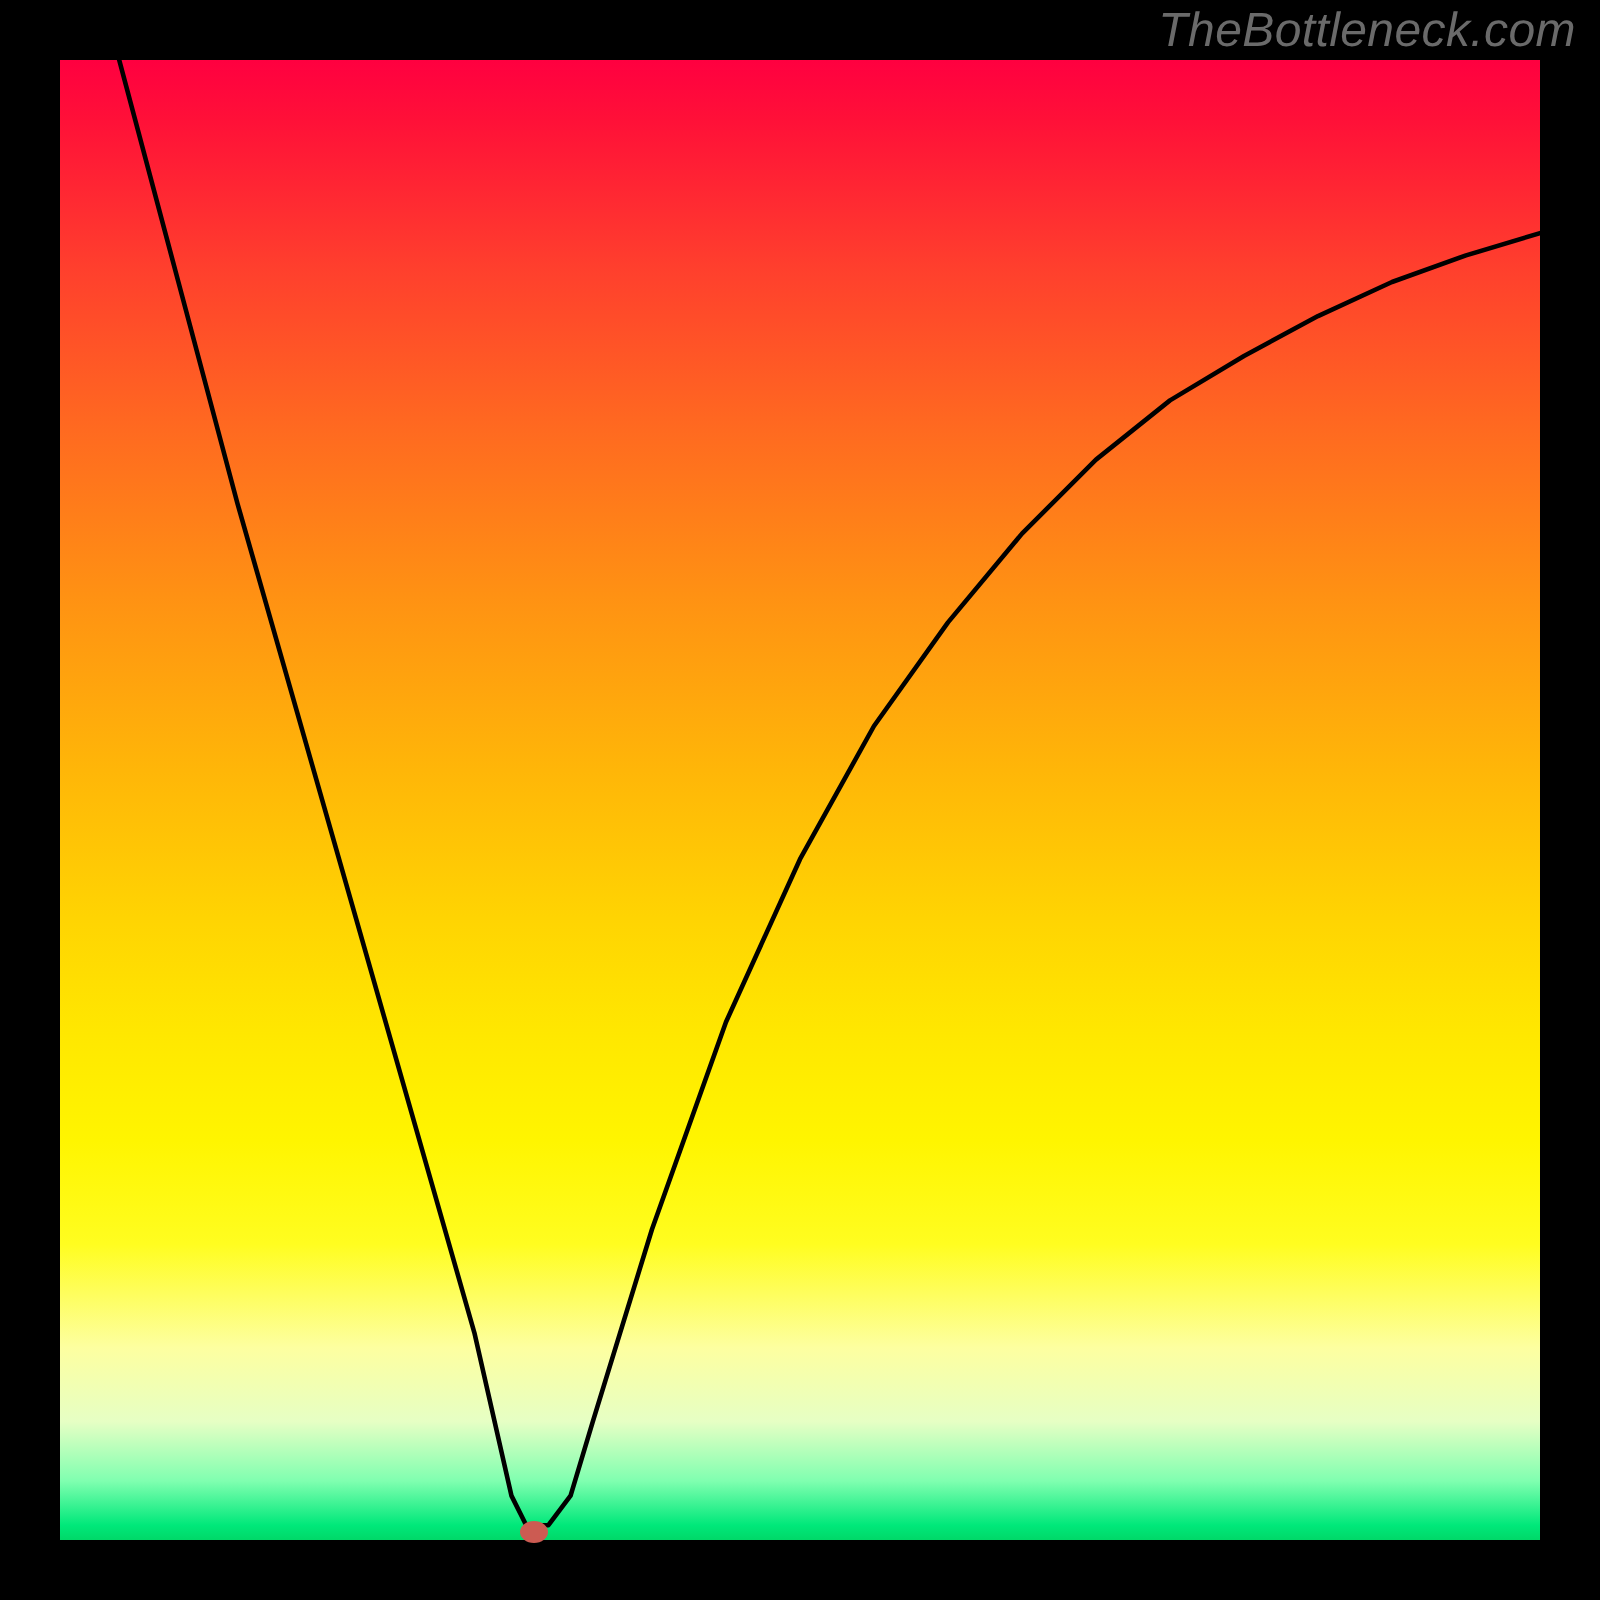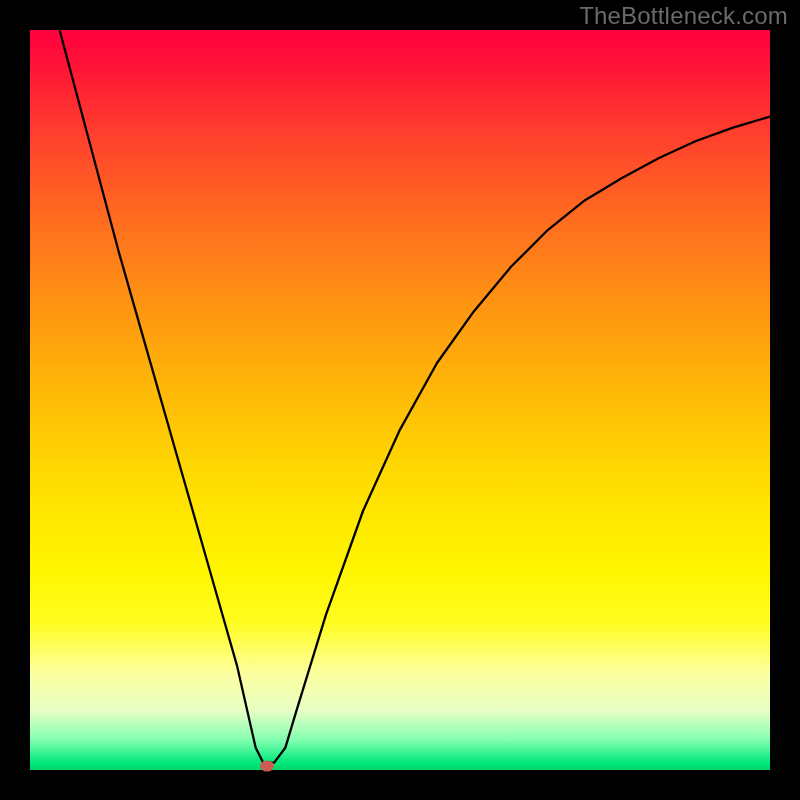--- a/index.html
+++ b/index.html
@@ -11,20 +11,21 @@
   }
   .attribution {
     position: absolute;
     top: 2px;
     right: 12px;
     color: #6a6a6a;
     font-size: 24px;
     font-weight: 400;
     letter-spacing: 0.2px;
     z-index: 10;
+    font-style: italic;
   }
   .plot-frame {
     position: absolute;
     left: 30px;
     top: 30px;
     width: 740px;
     height: 740px;
     background: linear-gradient(to bottom,
       #ff0040 0%,
       #ff1038 4%,

